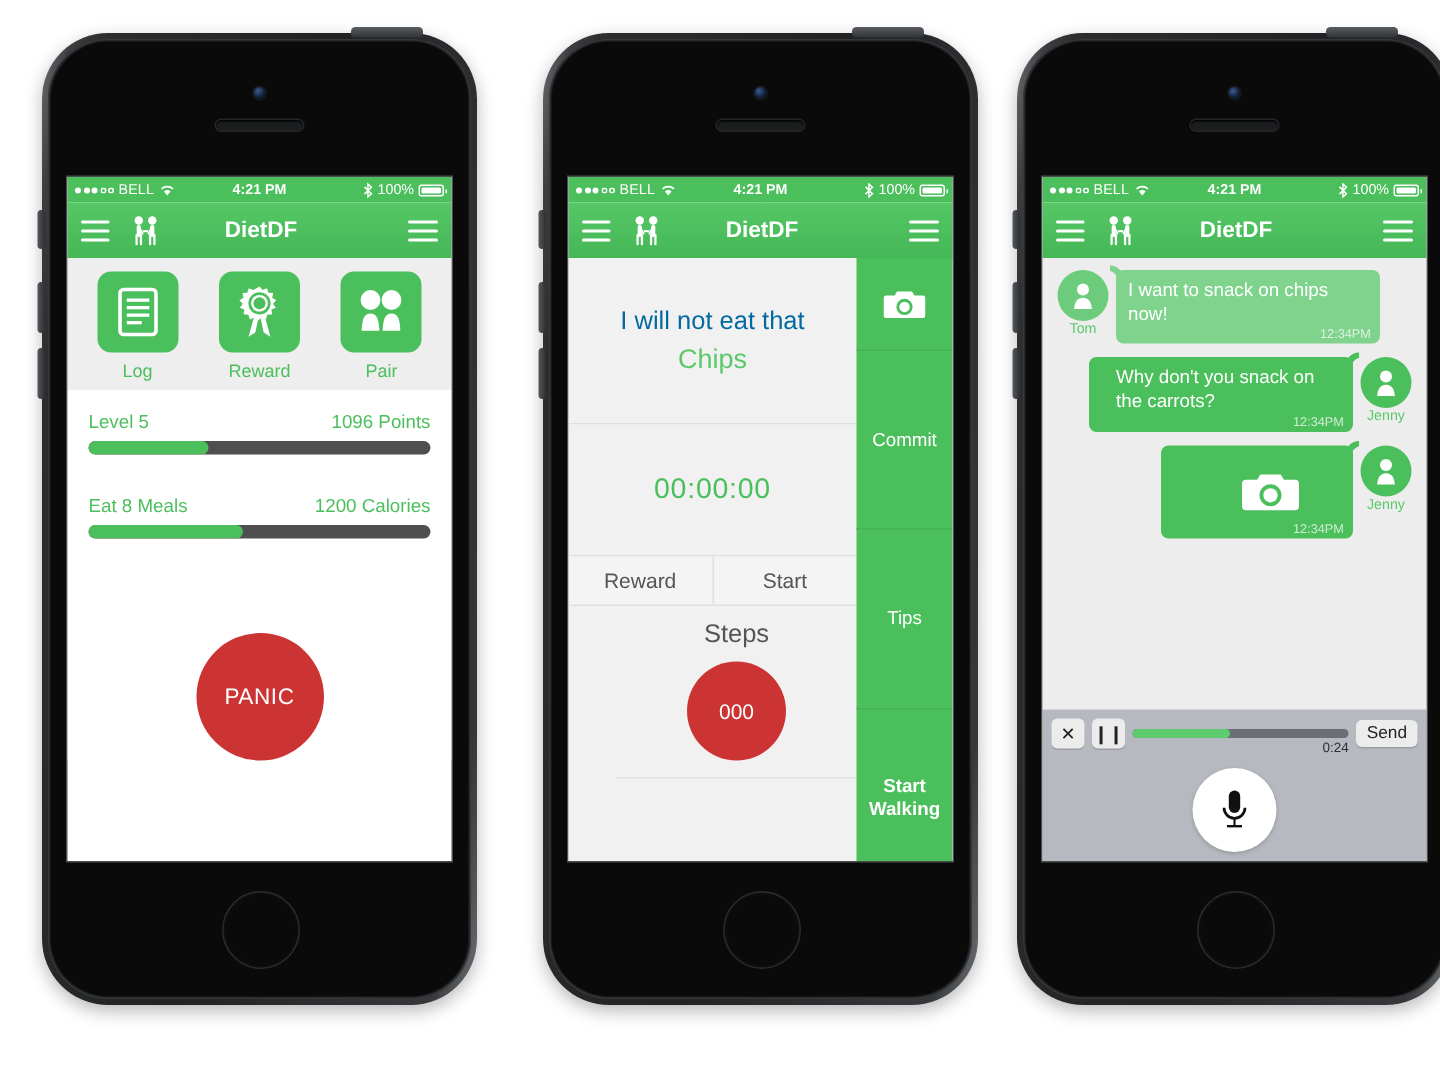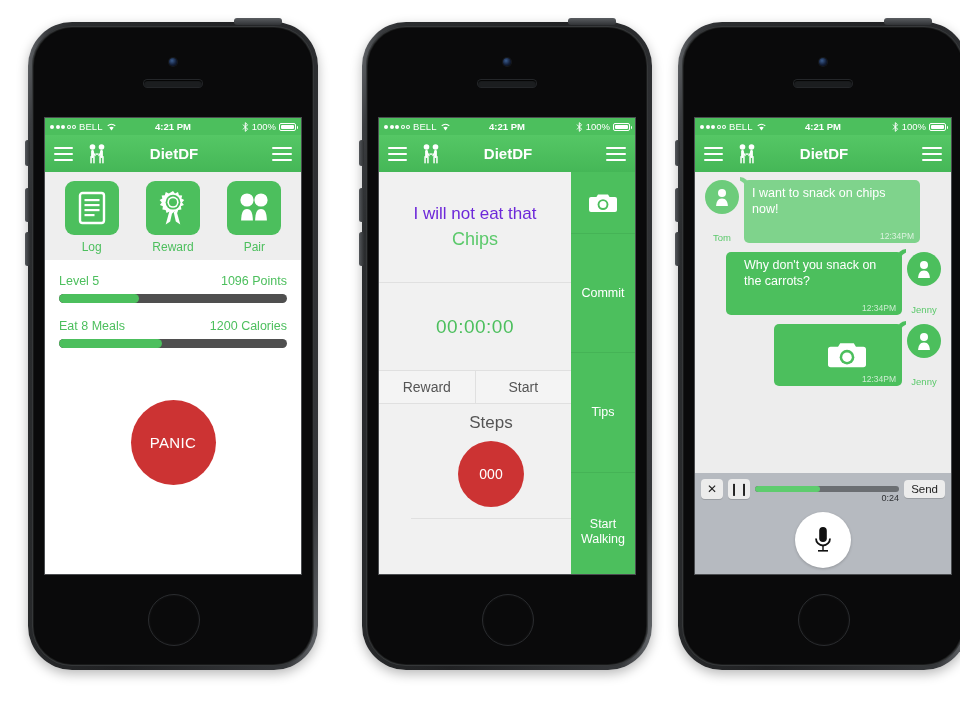--- a/index.html
+++ b/index.html
@@ -89,61 +89,61 @@
   .nav-title{position:absolute;left:2px;right:0;text-align:center;color:#fff;font-size:15px;font-weight:bold;pointer-events:none;}
   .nav-spacer{margin-left:auto;}
 
   
   .tiles{background:#eeeeee;display:flex;justify-content:space-around;padding:9px 6px 6px;}
   .tile{display:flex;flex-direction:column;align-items:center;width:72px;cursor:pointer;}
   .tile-sq{width:54px;height:54px;border-radius:9px;background:#4cbf5d;display:flex;align-items:center;justify-content:center;}
   .tile-label{margin-top:5px;font-size:12px;color:#4cbf5d;}
 
   .bars{background:#fff;padding:14px 14px 10px;}
-  .bar-row{margin-bottom:16px;}
+  .bar-row{margin-bottom:27px;}
   .bar-head{display:flex;justify-content:space-between;font-size:12.5px;color:#4cbf5d;margin-bottom:6px;}
   .bar-track{height:9px;border-radius:5px;background:#4f4f4f;overflow:hidden;}
   .bar-fill{height:100%;background:#4cbf5d;border-radius:5px;}
 
   .panic-wrap{display:flex;justify-content:center;align-items:flex-start;padding-top:26px;background:#fff;}
   .panic{width:85px;height:85px;border-radius:50%;background:#cc3333;color:#fff;
     display:flex;align-items:center;justify-content:center;font-size:15px;letter-spacing:.4px;cursor:pointer;}
 
   
   .p2body{display:flex;height:419px;background:#f1f1f1;}
   .p2main{flex:1;display:flex;flex-direction:column;min-width:0;}
   .commit-card{height:110px;display:flex;flex-direction:column;align-items:center;justify-content:center;
     background:#f1f1f1;border-bottom:1px solid #e0e0e0;}
-  .commit-l1{font-size:17px;color:#6d28d9;}
+  .commit-l1{font-size:17px;color:#0369a1;}
   .commit-l2{font-size:18px;color:#5bc96b;margin-top:5px;}
   .timer-card{height:87px;display:flex;align-items:center;justify-content:center;background:#f1f1f1;border-bottom:1px solid #e0e0e0;}
   .timer{font-size:19px;color:#4cbf5d;letter-spacing:.5px;}
   .btn-row{display:flex;border-bottom:1px solid #e0e0e0;background:#f4f4f4;}
   .btn-row div{flex:1;text-align:center;padding:8px 0;font-size:14px;color:#555;cursor:pointer;}
   .btn-row div:first-child{border-right:1px solid #e0e0e0;}
   .steps-card{flex:1;display:flex;flex-direction:column;align-items:center;padding-top:9px;background:#f1f1f1;padding-left:32px;}
   .steps-title{font-size:17px;color:#555;}
   .steps-ball{margin-top:8px;width:66px;height:66px;border-radius:50%;background:#cc3333;color:#fff;
     display:flex;align-items:center;justify-content:center;font-size:14px;cursor:pointer;}
   .steps-sep{width:100%;height:1px;background:#e0e0e0;margin-top:11px;}
   .p2side{width:64px;background:#4cbf5d;display:flex;flex-direction:column;color:#fff;}
   .side-item{flex:1;display:flex;align-items:center;justify-content:center;text-align:center;
     font-size:12.5px;line-height:1.15;border-bottom:1px solid #45b356;cursor:pointer;padding:0 2px;box-sizing:border-box;}
   .side-item.cam-item{flex:0 0 62px;}
-  .side-item.last{border-bottom:none;}
+  .side-item.last{border-bottom:none;font-weight:bold;}
 
   
   .chat{height:301px;background:#ededed;padding:8px 7px 0;box-sizing:border-box;overflow:hidden;}
   .msg{display:flex;margin-bottom:9px;}
   .msg.left{flex-direction:row;}
   .msg.right{flex-direction:row-reverse;}
   .who{width:40px;display:flex;flex-direction:column;align-items:center;flex:0 0 40px;}
   .ava{width:34px;height:34px;border-radius:50%;background:#6dcc7b;display:flex;align-items:center;justify-content:center;}
   .ava.dark{background:#4cbf5d;}
-  .who-name{font-size:9.5px;color:#5bc96b;margin-top:18px;}
+  .who-name{font-size:9.5px;color:#5bc96b;margin-top:0;}
   .bub{position:relative;border-radius:5px;padding:6px 8px 12px;max-width:176px;box-sizing:border-box;}
   .bub.lite{background:#7fd38c;}
   .bub.dark{background:#4cbf5d;}
   .bub-text{color:#fff;font-size:12.5px;line-height:1.25;}
   .bub-time{position:absolute;right:6px;bottom:2px;font-size:8.5px;color:rgba(255,255,255,.72);}
   .msg.left .bub{margin-left:2px;}
   .msg.left .bub::before{content:"";position:absolute;left:-7px;top:0;width:9px;height:11px;
     border-top-right-radius:12px;box-shadow:3px -3px 0 0 #7fd38c;}
   .msg.right .bub{margin-right:2px;padding-left:18px;}
   .msg.right .bub::before{content:"";position:absolute;right:-7px;top:0;width:9px;height:11px;

